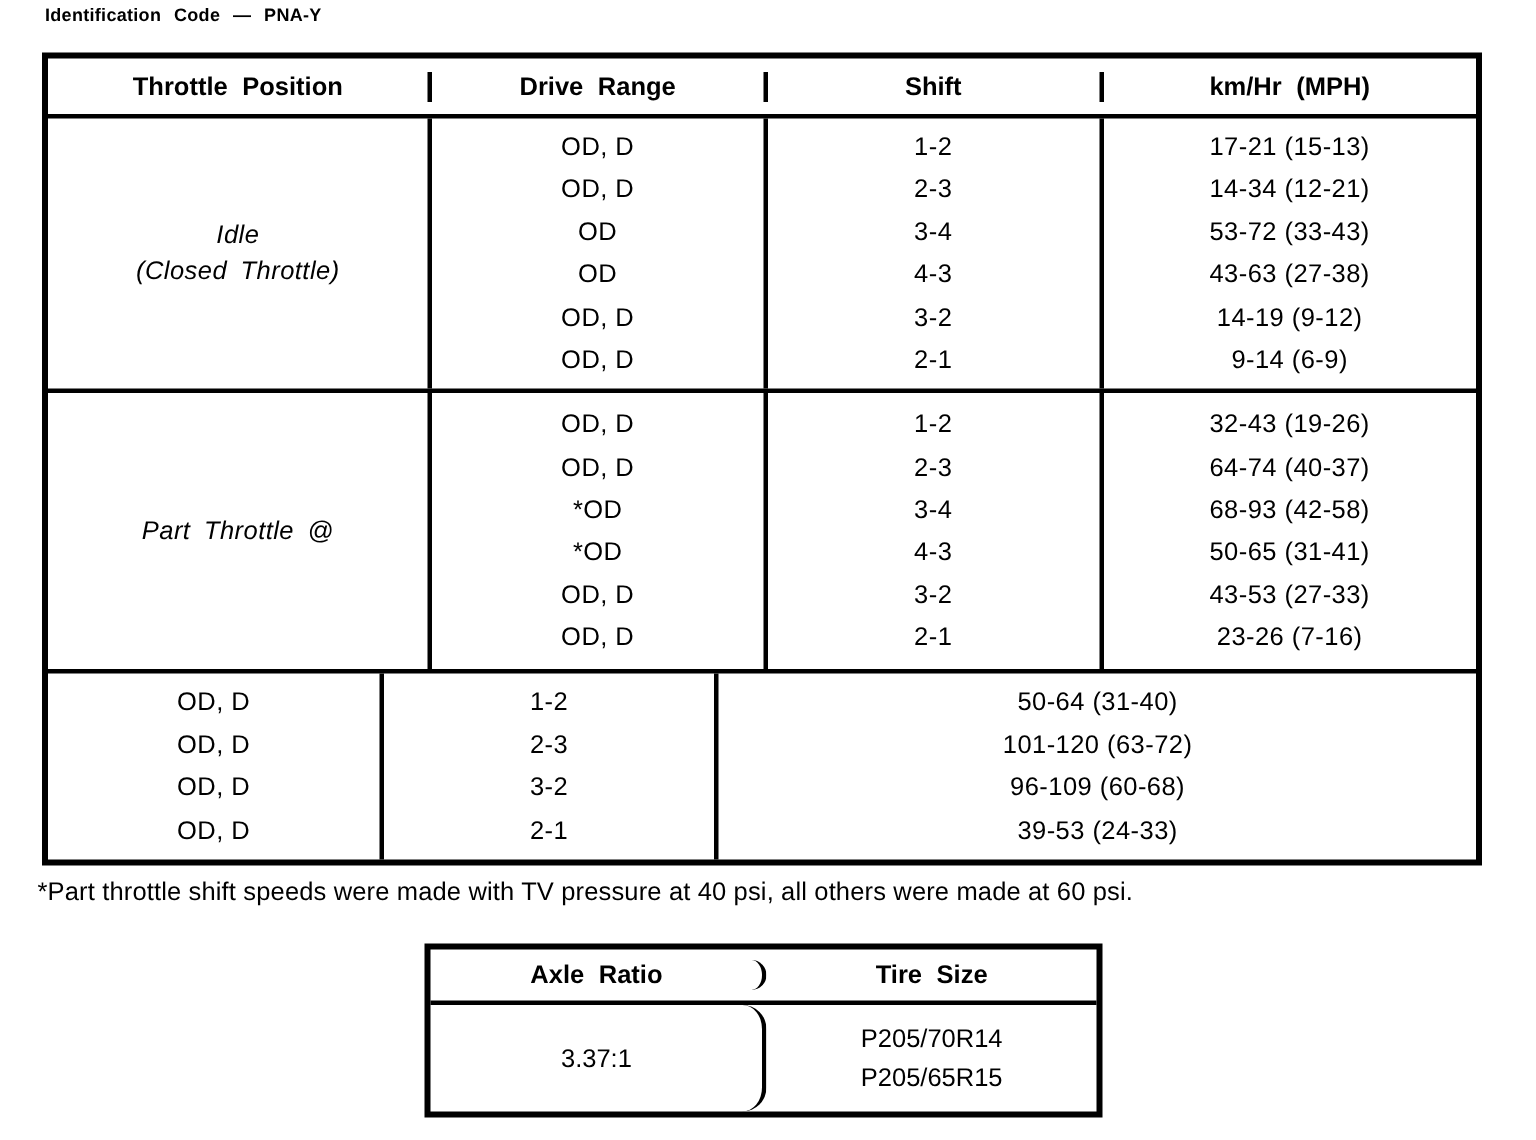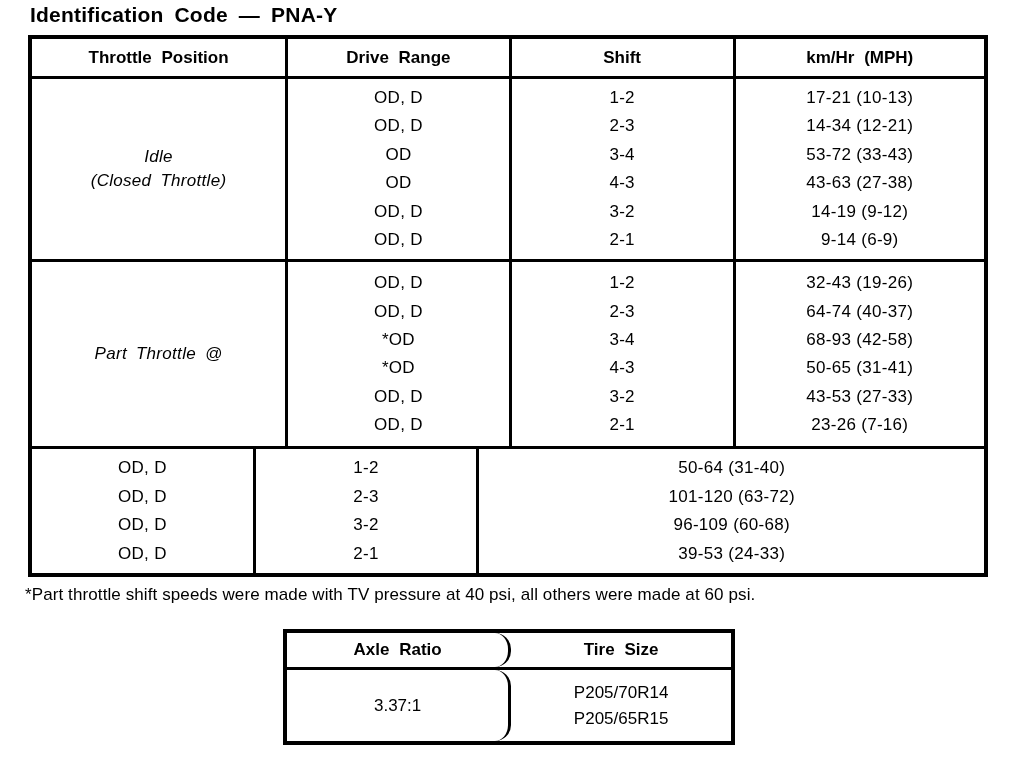--- a/index.html
+++ b/index.html
@@ -7,30 +7,30 @@
     width: 1024px; height: 760px;
     background: #ffffff;
     font-family: "Liberation Sans", sans-serif;
     color: #000000;
     -webkit-font-smoothing: antialiased;
   }
   .page { position: relative; width: 1024px; height: 760px; background: #fff; }
 
   .doc-title {
     position: absolute; left: 30px; top: 3px;
-    font-size: 21px; font-weight: bold; word-spacing: 5px;
+    font-size: 12px; font-weight: bold; word-spacing: 5px;
     letter-spacing: 0.2px;
   }
 
   
   .shift-table {
     position: absolute; left: 28px; top: 35px; width: 960px;
     border: 4px solid #000; background: #fff;
   }
-  .thead { display: flex; border-bottom: 3px solid #000; height: 40px; }
+  .thead { display: flex; border-bottom: 3px solid #000; height: 40px; align-items: center; }
   .hcell {
     display: flex; align-items: center; justify-content: center;
     font-weight: bold; font-size: 17px; word-spacing: 5px;
   }
   .c1 { flex: 0 0 26.9%; }
   .c2 { flex: 0 0 23.5%; }
   .c3 { flex: 0 0 23.5%; }
   .c4 { flex: 1 1 auto; }
   .vline { border-right: 3px solid #000; }
 
@@ -99,21 +99,21 @@
       </div>
       <div class="gcell c3 vline">
         <div class="line">1-2</div>
         <div class="line">2-3</div>
         <div class="line">3-4</div>
         <div class="line">4-3</div>
         <div class="line">3-2</div>
         <div class="line">2-1</div>
       </div>
       <div class="gcell c4">
-        <div class="line">17-21 (10-13)</div>
+        <div class="line">17-21 (15-13)</div>
         <div class="line">14-34 (12-21)</div>
         <div class="line">53-72 (33-43)</div>
         <div class="line">43-63 (27-38)</div>
         <div class="line">14-19 (9-12)</div>
         <div class="line">9-14 (6-9)</div>
       </div>
     </div>
 
     <div class="group g2">
       <div class="gcell pos c1 vline">

